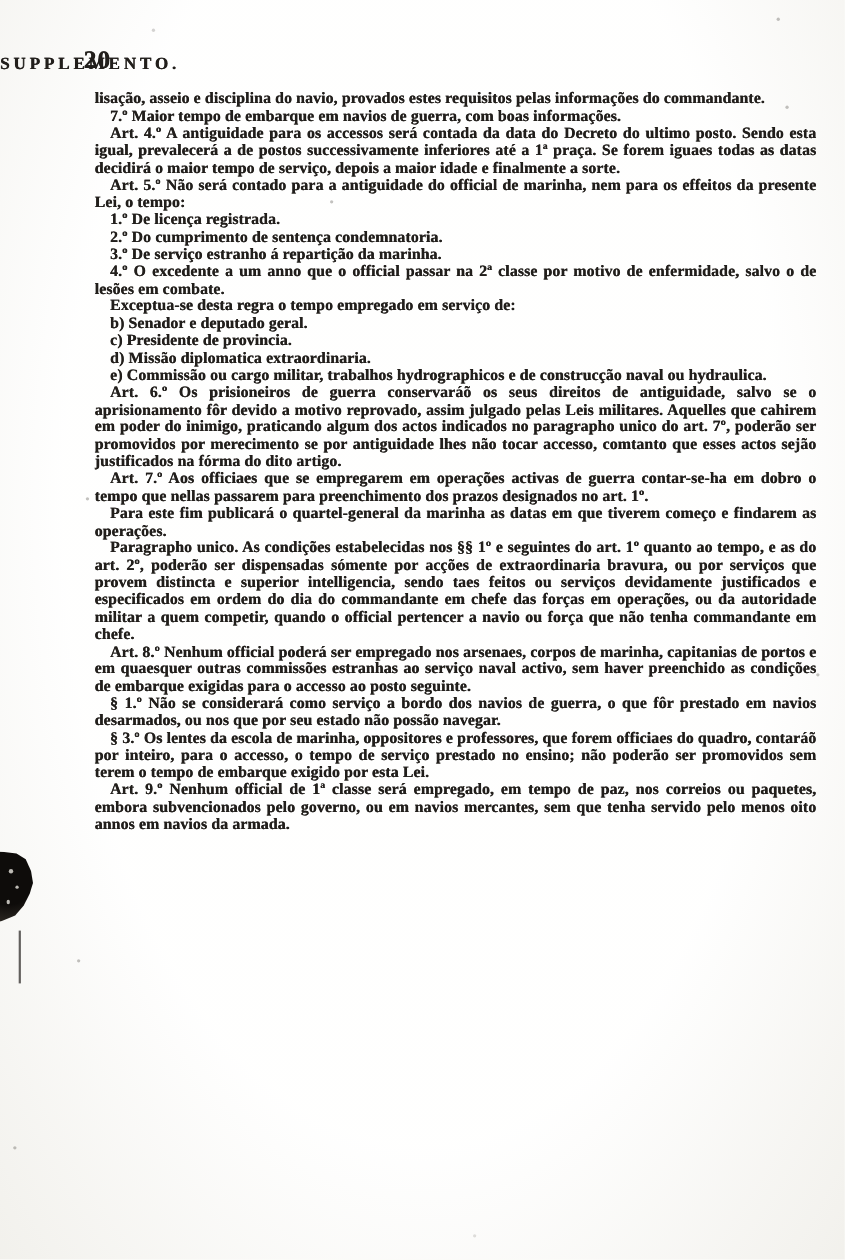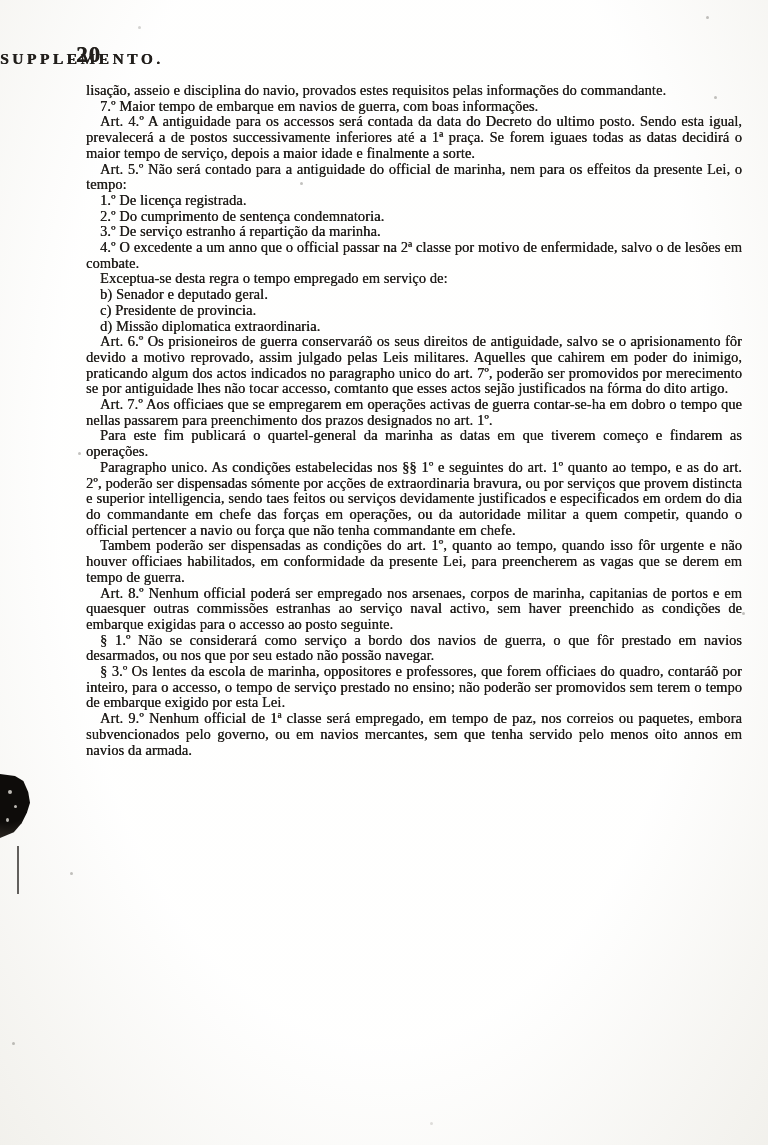--- a/index.html
+++ b/index.html
@@ -25,21 +25,21 @@
     text-align:left; font-weight:bold;
     font-size:15.5px; letter-spacing:3.5px;
     text-shadow:0.4px 0 currentColor;
   }
   .body-text {
     position:absolute; top:83px; left:86px; width:656px; height:1040px;
     overflow:hidden;
     text-align:justify;
     font-size:14.4px; line-height:15.7px; letter-spacing:0.1px;
     text-shadow:0.3px 0 currentColor;
-    hyphens:auto; -webkit-hyphens:auto;
+    hyphens:auto;font-weight:bold; -webkit-hyphens:auto;
   }
   .body-text p { margin:0; text-indent:14px; }
   .body-text p.flush { text-indent:0; }
   .ink-blot {
     position:absolute; left:0; top:774px; width:30px; height:64px;
     background:radial-gradient(circle at 25% 35%, #0e0c0a 55%, #332e28 100%);
     clip-path:polygon(0 0, 50% 3%, 78% 11%, 94% 28%, 100% 45%, 90% 60%, 72% 77%, 46% 91%, 0 100%);
   }
   .ink-hole { position:absolute; background:#e9e6df; border-radius:50%; opacity:.8; }
   .ink-tail {
@@ -65,25 +65,25 @@
     <p>Art. 4.º A antiguidade para os accessos será contada da data do Decreto do ultimo posto. Sendo esta igual, prevalecerá a de postos successivamente inferiores até a 1ª praça. Se forem iguaes todas as datas decidirá o maior tempo de serviço, depois a maior idade e finalmente a sorte.</p>
     <p>Art. 5.º Não será contado para a antiguidade do official de marinha, nem para os effeitos da presente Lei, o tempo:</p>
     <p>1.º De licença registrada.</p>
     <p>2.º Do cumprimento de sentença condemnatoria.</p>
     <p>3.º De serviço estranho á repartição da marinha.</p>
     <p>4.º O excedente a um anno que o official passar na 2ª classe por motivo de enfermidade, salvo o de lesões em combate.</p>
     <p>Exceptua-se desta regra o tempo empregado em serviço de:</p>
     <p>b) Senador e deputado geral.</p>
     <p>c) Presidente de provincia.</p>
     <p>d) Missão diplomatica extraordinaria.</p>
+    <p>e) Commissão ou cargo militar, trabalhos hydrographicos e de construcção naval ou hydraulica.</p>
     <p>Art. 6.º Os prisioneiros de guerra conservaráõ os seus direitos de antiguidade, salvo se o aprisionamento fôr devido a motivo reprovado, assim julgado pelas Leis militares. Aquelles que cahirem em poder do inimigo, praticando algum dos actos indicados no paragrapho unico do art. 7º, poderão ser promovidos por merecimento se por antiguidade lhes não tocar accesso, comtanto que esses actos sejão justificados na fórma do dito artigo.</p>
     <p>Art. 7.º Aos officiaes que se empregarem em operações activas de guerra contar-se-ha em dobro o tempo que nellas passarem para preenchimento dos prazos designados no art. 1º.</p>
     <p>Para este fim publicará o quartel-general da marinha as datas em que tiverem começo e findarem as operações.</p>
     <p>Paragrapho unico. As condições estabelecidas nos §§ 1º e seguintes do art. 1º quanto ao tempo, e as do art. 2º, poderão ser dispensadas sómente por acções de extraordinaria bravura, ou por serviços que provem distincta e superior intelligencia, sendo taes feitos ou serviços devidamente justificados e especificados em ordem do dia do commandante em chefe das forças em operações, ou da autoridade militar a quem competir, quando o official pertencer a navio ou força que não tenha commandante em chefe.</p>
-    <p>Tambem poderão ser dispensadas as condições do art. 1º, quanto ao tempo, quando isso fôr urgente e não houver officiaes habilitados, em conformidade da presente Lei, para preencherem as vagas que se derem em tempo de guerra.</p>
     <p>Art. 8.º Nenhum official poderá ser empregado nos arsenaes, corpos de marinha, capitanias de portos e em quaesquer outras commissões estranhas ao serviço naval activo, sem haver preenchido as condições de embarque exigidas para o accesso ao posto seguinte.</p>
     <p>§ 1.º Não se considerará como serviço a bordo dos navios de guerra, o que fôr prestado em navios desarmados, ou nos que por seu estado não possão navegar.</p>
     <p>§ 3.º Os lentes da escola de marinha, oppositores e professores, que forem officiaes do quadro, contaráõ por inteiro, para o accesso, o tempo de serviço prestado no ensino; não poderão ser promovidos sem terem o tempo de embarque exigido por esta Lei.</p>
     <p>Art. 9.º Nenhum official de 1ª classe será empregado, em tempo de paz, nos correios ou paquetes, embora subvencionados pelo governo, ou em navios mercantes, sem que tenha servido pelo menos oito annos em navios da armada.</p>
   </div>
 
   <div class="ink-blot"></div>
   <div class="ink-hole" style="left:8px; top:790px; width:4px; height:4px;"></div>
   <div class="ink-hole" style="left:14px; top:805px; width:3px; height:3px;"></div>
   <div class="ink-hole" style="left:6px; top:818px; width:3px; height:4px;"></div>

